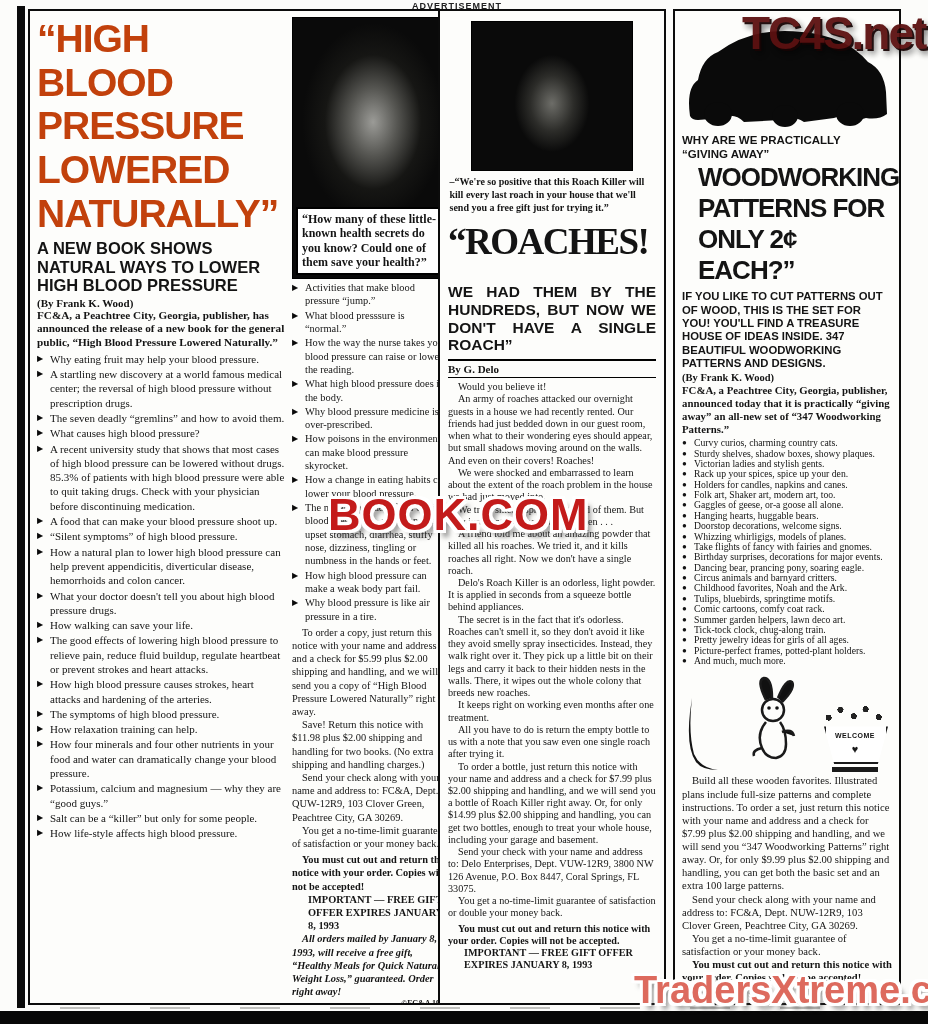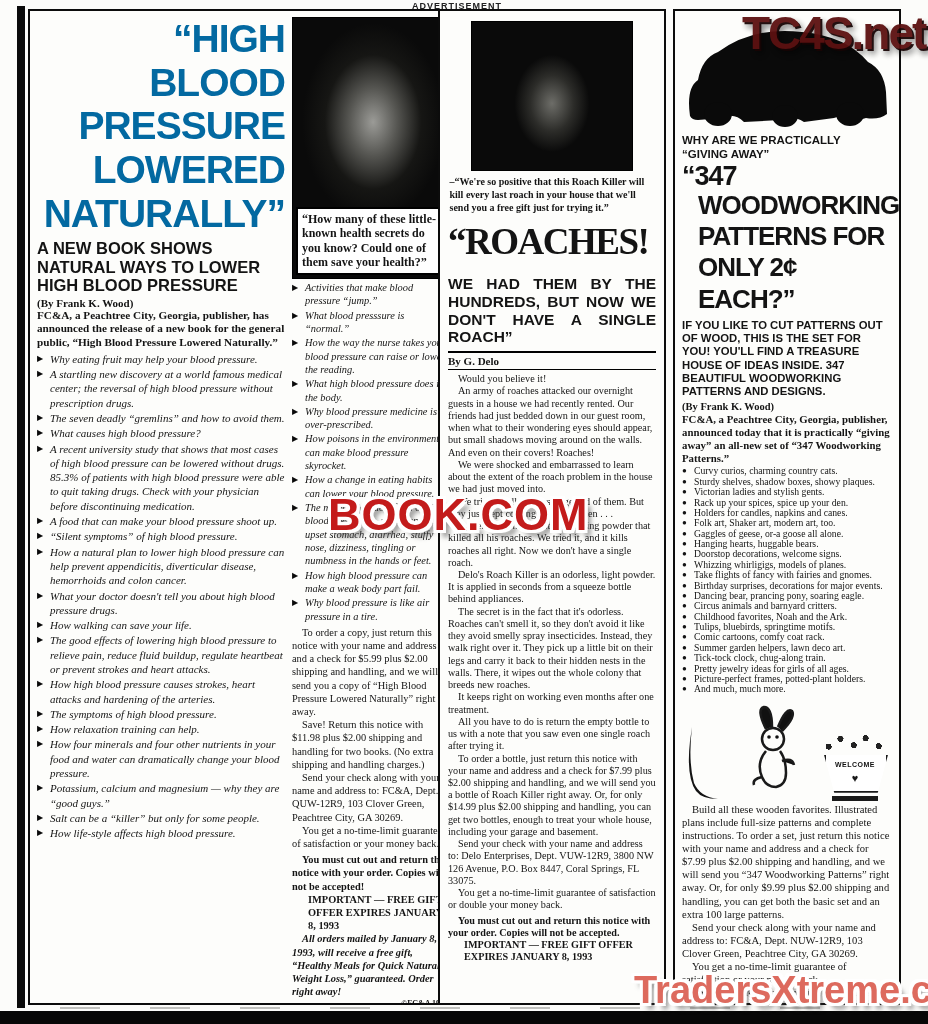--- a/index.html
+++ b/index.html
@@ -20,28 +20,28 @@
   
   .ad{position:absolute;top:9px;height:996px;border:2px solid #0c0c0c;background:#fdfdfb;box-sizing:border-box;overflow:hidden;}
   .ad-left{left:28px;width:429px;padding:6px 7px;display:flex;gap:7px;}
   .ad-mid{left:438px;width:228px;padding:6px 8px;}
   .ad-right{left:673px;width:228px;padding:5px 7px;}
 
   
   .lcol1{width:248px;flex:none;}
   .lcol2{flex:1;min-width:0;}
   .l-headline{font-family:"Liberation Sans",sans-serif;font-weight:bold;font-size:39px;
-    line-height:1.12;letter-spacing:-1px;color:#0369a1;text-align:right;}
+    line-height:1.12;letter-spacing:-1px;color:#c2410c;}
   .l-subhead{font-family:"Liberation Sans",sans-serif;font-weight:bold;font-size:16.5px;line-height:1.1;margin-top:4px;}
   .byline{font-weight:bold;font-size:11px;margin-top:3px;}
   .intro-bold{font-weight:bold;font-size:11.2px;line-height:1.22;margin-top:0;}
   .blist{list-style:none;margin:2px 0 0 0;padding:0;}
   .blist li{display:flex;margin:0 0 1px 0;}
   .blist .marker{flex:none;width:13px;font-size:8px;line-height:inherit;padding-top:2px;color:#0a0a0a;}
-  .blist .btxt{flex:1;min-width:0;font-style:italic;}
+  .blist .btxt{flex:1;min-width:0;}
   .lcol1 .blist{font-size:11px;line-height:1.3;}
   .lcol2 .blist{font-size:10.4px;line-height:1.28;}
   
   .photo-frame{position:relative;width:100%;height:262px;background:
     radial-gradient(ellipse 46% 38% at 52% 40%, #9b9b97 0%, #565652 34%, #161614 68%, #0a0a0a 100%);
     border:1px solid #000;box-sizing:border-box;}
   .photo-caption{position:absolute;left:3px;right:3px;bottom:3px;background:#fff;border:2px solid #000;
     padding:3px 4px;font-weight:bold;font-size:12px;line-height:1.22;}
   .lcol2 .paras{font-size:10.4px;line-height:1.27;margin-top:3px;}
   .paras p{margin:0;text-indent:10px;}
@@ -51,21 +51,21 @@
   .copyright{display:block;text-align:right;font-size:8px;font-weight:bold;}
 
   
   .m-photo{width:160px;height:148px;margin:4px auto 4px auto;background:
     radial-gradient(ellipse 30% 42% at 50% 55%, #6d6d68 0%, #2c2c29 45%, #0a0a0a 78%),#0a0a0a;
     border:1px solid #000;}
   .m-caption{font-weight:bold;font-size:10px;line-height:1.3;width:205px;margin:0 auto;}
   .m-headline{font-family:Liberation Serif, serif;font-weight:bold;font-size:37px;
     letter-spacing:-1.5px;margin-top:6px;}
   .m-subhead{font-family:"Liberation Sans",sans-serif;font-weight:bold;font-size:15.5px;line-height:1.15;
-    margin-top:12px;text-align:justify;}
+    margin-top:20px;text-align:justify;}
   .m-byline{font-weight:bold;font-size:11px;border-top:2px solid #000;border-bottom:1px solid #000;
     padding:2px 0;margin-top:5px;}
   .m-paras{font-size:10.2px;line-height:1.2;margin-top:3px;}
 
   
   .car-wrap{width:206px;height:116px;margin:2px auto 0 auto;}
   .r-kicker{font-family:"Liberation Sans",sans-serif;font-weight:bold;font-size:11.5px;line-height:1.2;}
   .r-hfirst{font-family:"Liberation Sans",sans-serif;font-weight:bold;font-size:27px;letter-spacing:-1px;line-height:1.05;}
   .r-hline{font-family:"Liberation Sans",sans-serif;font-weight:bold;font-size:26px;letter-spacing:-1px;
     line-height:1.2;padding-left:16px;}
@@ -285,21 +285,20 @@
   <div class="car-wrap">
     <svg width="206" height="116" viewBox="0 0 206 116" aria-hidden="true">
       <path fill="#0a0a0a" d="M6 98 Q2 70 14 62 Q18 40 34 34 Q70 8 118 14 Q162 18 184 44 Q200 52 202 74 L203 96 Q195 102 182 100 L168 104 Q160 96 150 100 L120 104 Q108 96 96 102 L60 104 Q50 94 38 100 L14 102 Q8 102 6 98 Z"></path>
       <path fill="#0a0a0a" d="M20 96 a14 12 0 1 0 28 0 a14 12 0 1 0 -28 0 M88 98 a13 11 0 1 0 26 0 a13 11 0 1 0 -26 0 M152 96 a14 12 0 1 0 28 0 a14 12 0 1 0 -28 0"></path>
     </svg>
   </div>
   <div class="r-kicker">
     <div>WHY ARE WE PRACTICALLY</div>
     <div>“GIVING AWAY”</div>
   </div>
-  <div class="r-hfirst">“347</div>
   <div>
     <div class="r-hline">WOODWORKING</div>
     <div class="r-hline">PATTERNS FOR</div>
     <div class="r-hline">ONLY 2¢ EACH?”</div>
   </div>
   <div class="r-caps">IF YOU LIKE TO CUT PATTERNS OUT OF WOOD, THIS IS THE SET FOR YOU! YOU'LL FIND A TREASURE HOUSE OF IDEAS INSIDE. 347 BEAUTIFUL WOODWORKING PATTERNS AND DESIGNS.</div>
   <div class="r-byline">(By Frank K. Wood)</div>
   <div class="r-intro">FC&amp;A, a Peachtree City, Georgia, publisher, announced today that it is practically “giving away” an all-new set of “347 Woodworking Patterns.”</div>
   <ul class="r-blist">
       <li>

